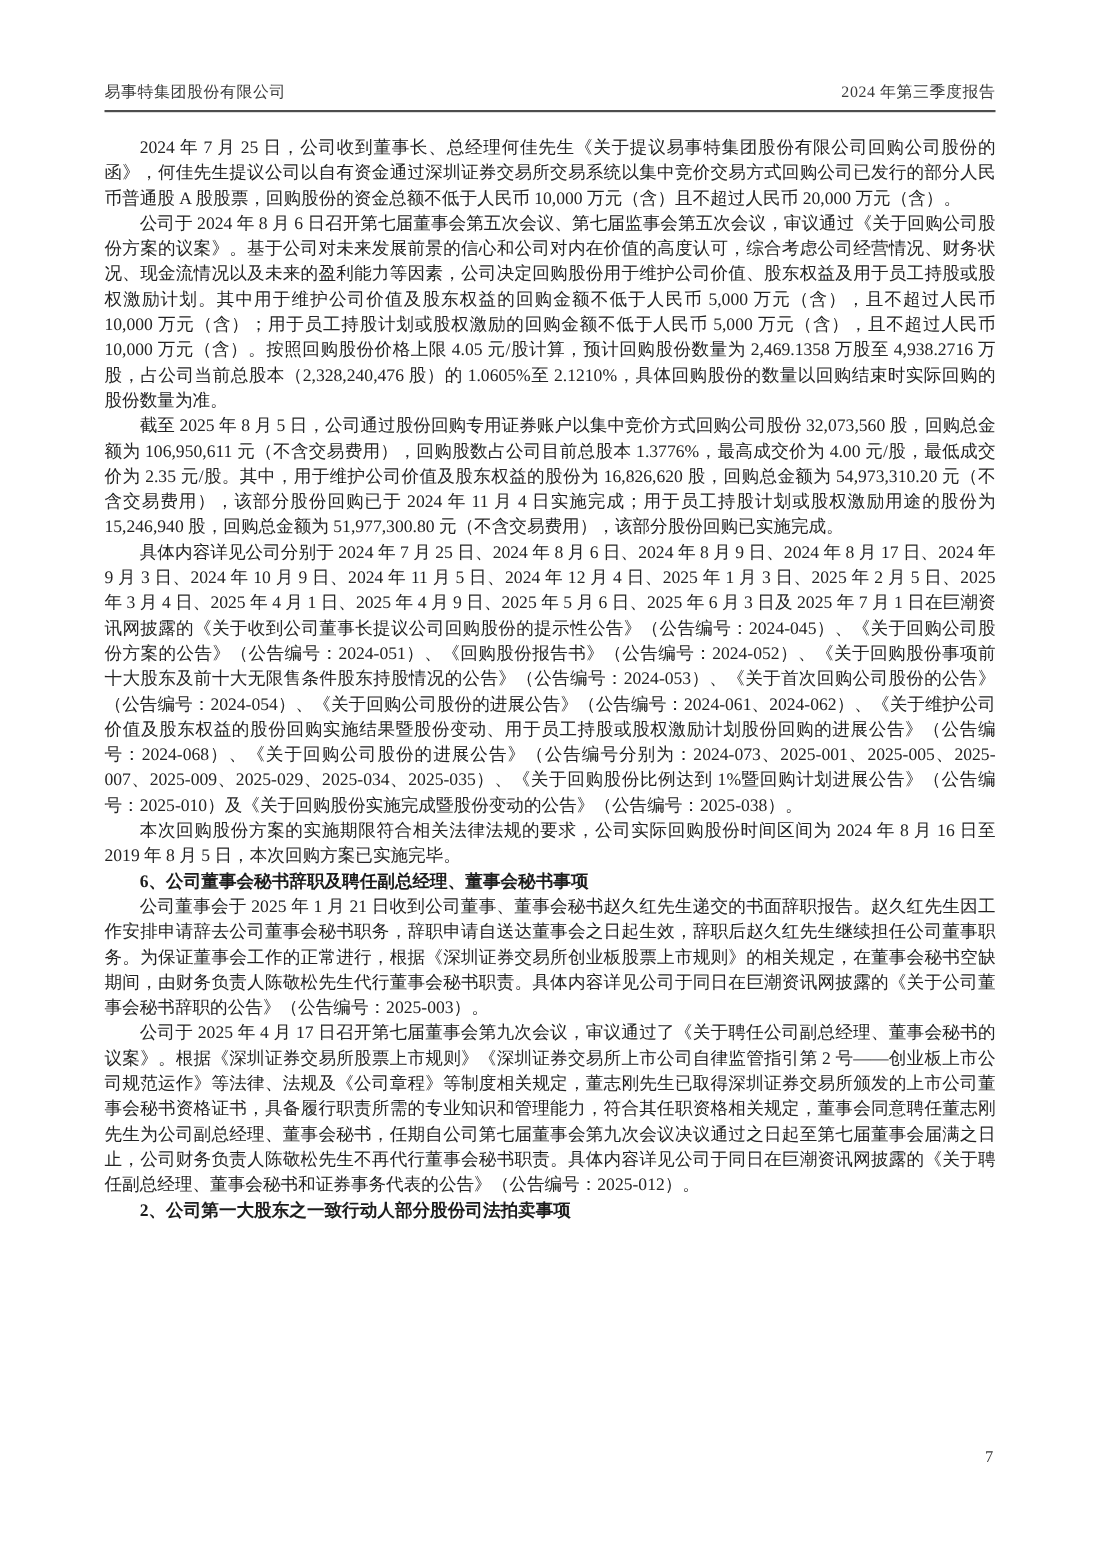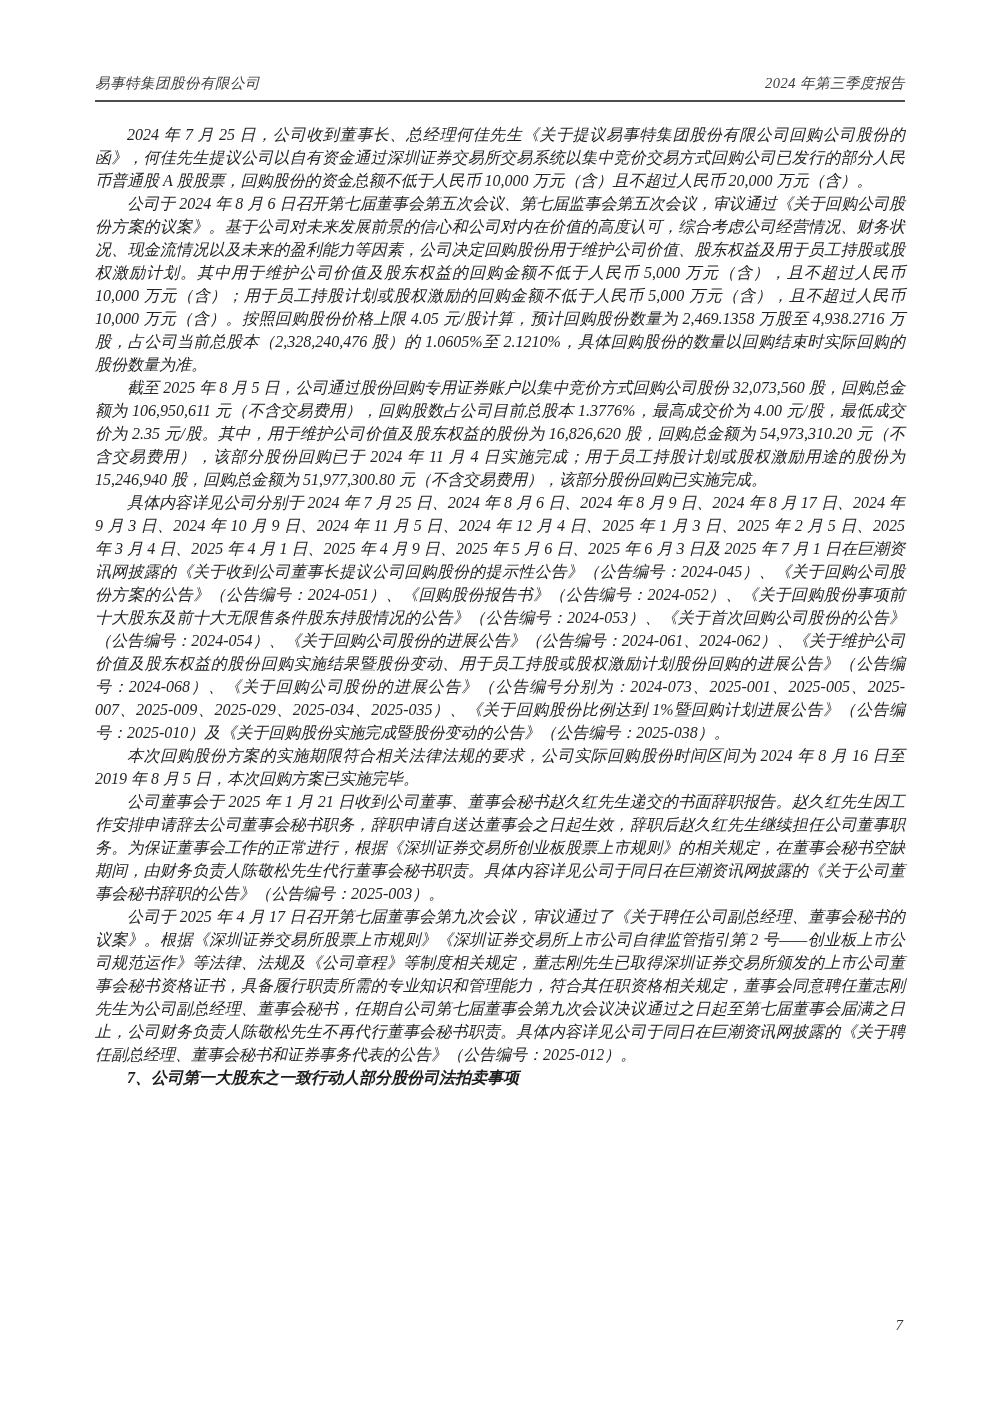--- a/index.html
+++ b/index.html
@@ -1,15 +1,15 @@
 <!DOCTYPE html>
 <html><head>
 <meta charset="utf-8">
 <style>
-  * { margin: 0; padding: 0; box-sizing: border-box; font-style: italic; }
+  * { margin: 0; padding: 0; box-sizing: border-box; }
   html, body { background: #ffffff; }
   .page {
     position: relative;
     width: 1000px;
     height: 1414px;
     margin: 0 auto;
     background: #ffffff;
     font-family: "Liberation Serif", "DejaVu Serif", serif;
     color: #262626;
     overflow: hidden;
@@ -66,22 +66,23 @@
   </header>
 
   <div class="header-rule"></div>
 
   <main class="doc-body" id="doc-body">
       <p class="paragraph">2024 年 7 月 25 日，公司收到董事长、总经理何佳先生《关于提议易事特集团股份有限公司回购公司股份的函》，何佳先生提议公司以自有资金通过深圳证券交易所交易系统以集中竞价交易方式回购公司已发行的部分人民币普通股 A 股股票，回购股份的资金总额不低于人民币 10,000 万元（含）且不超过人民币 20,000 万元（含）。</p>
       <p class="paragraph">公司于 2024 年 8 月 6 日召开第七届董事会第五次会议、第七届监事会第五次会议，审议通过《关于回购公司股份方案的议案》。基于公司对未来发展前景的信心和公司对内在价值的高度认可，综合考虑公司经营情况、财务状况、现金流情况以及未来的盈利能力等因素，公司决定回购股份用于维护公司价值、股东权益及用于员工持股或股权激励计划。其中用于维护公司价值及股东权益的回购金额不低于人民币 5,000 万元（含），且不超过人民币 10,000 万元（含）；用于员工持股计划或股权激励的回购金额不低于人民币 5,000 万元（含），且不超过人民币 10,000 万元（含）。按照回购股份价格上限 4.05 元/股计算，预计回购股份数量为 2,469.1358 万股至 4,938.2716 万股，占公司当前总股本（2,328,240,476 股）的 1.0605%至 2.1210%，具体回购股份的数量以回购结束时实际回购的股份数量为准。</p>
       <p class="paragraph">截至 2025 年 8 月 5 日，公司通过股份回购专用证券账户以集中竞价方式回购公司股份 32,073,560 股，回购总金额为 106,950,611 元（不含交易费用），回购股数占公司目前总股本 1.3776%，最高成交价为 4.00 元/股，最低成交价为 2.35 元/股。其中，用于维护公司价值及股东权益的股份为 16,826,620 股，回购总金额为 54,973,310.20 元（不含交易费用），该部分股份回购已于 2024 年 11 月 4 日实施完成；用于员工持股计划或股权激励用途的股份为 15,246,940 股，回购总金额为 51,977,300.80 元（不含交易费用），该部分股份回购已实施完成。</p>
       <p class="paragraph">具体内容详见公司分别于 2024 年 7 月 25 日、2024 年 8 月 6 日、2024 年 8 月 9 日、2024 年 8 月 17 日、2024 年 9 月 3 日、2024 年 10 月 9 日、2024 年 11 月 5 日、2024 年 12 月 4 日、2025 年 1 月 3 日、2025 年 2 月 5 日、2025 年 3 月 4 日、2025 年 4 月 1 日、2025 年 4 月 9 日、2025 年 5 月 6 日、2025 年 6 月 3 日及 2025 年 7 月 1 日在巨潮资讯网披露的《关于收到公司董事长提议公司回购股份的提示性公告》（公告编号：2024-045）、《关于回购公司股份方案的公告》（公告编号：2024-051）、《回购股份报告书》（公告编号：2024-052）、《关于回购股份事项前十大股东及前十大无限售条件股东持股情况的公告》（公告编号：2024-053）、《关于首次回购公司股份的公告》（公告编号：2024-054）、《关于回购公司股份的进展公告》（公告编号：2024-061、2024-062）、《关于维护公司价值及股东权益的股份回购实施结果暨股份变动、用于员工持股或股权激励计划股份回购的进展公告》（公告编号：2024-068）、《关于回购公司股份的进展公告》（公告编号分别为：2024-073、2025-001、2025-005、2025-007、2025-009、2025-029、2025-034、2025-035）、《关于回购股份比例达到 1%暨回购计划进展公告》（公告编号：2025-010）及《关于回购股份实施完成暨股份变动的公告》（公告编号：2025-038）。</p>
       <p class="paragraph">本次回购股份方案的实施期限符合相关法律法规的要求，公司实际回购股份时间区间为 2024 年 8 月 16 日至 2019 年 8 月 5 日，本次回购方案已实施完毕。</p>
+      <h3 class="heading">6、公司董事会秘书辞职及聘任副总经理、董事会秘书事项</h3>
       <p class="paragraph">公司董事会于 2025 年 1 月 21 日收到公司董事、董事会秘书赵久红先生递交的书面辞职报告。赵久红先生因工作安排申请辞去公司董事会秘书职务，辞职申请自送达董事会之日起生效，辞职后赵久红先生继续担任公司董事职务。为保证董事会工作的正常进行，根据《深圳证券交易所创业板股票上市规则》的相关规定，在董事会秘书空缺期间，由财务负责人陈敬松先生代行董事会秘书职责。具体内容详见公司于同日在巨潮资讯网披露的《关于公司董事会秘书辞职的公告》（公告编号：2025-003）。</p>
       <p class="paragraph">公司于 2025 年 4 月 17 日召开第七届董事会第九次会议，审议通过了《关于聘任公司副总经理、董事会秘书的议案》。根据《深圳证券交易所股票上市规则》《深圳证券交易所上市公司自律监管指引第 2 号——创业板上市公司规范运作》等法律、法规及《公司章程》等制度相关规定，董志刚先生已取得深圳证券交易所颁发的上市公司董事会秘书资格证书，具备履行职责所需的专业知识和管理能力，符合其任职资格相关规定，董事会同意聘任董志刚先生为公司副总经理、董事会秘书，任期自公司第七届董事会第九次会议决议通过之日起至第七届董事会届满之日止，公司财务负责人陈敬松先生不再代行董事会秘书职责。具体内容详见公司于同日在巨潮资讯网披露的《关于聘任副总经理、董事会秘书和证券事务代表的公告》（公告编号：2025-012）。</p>
-      <h3 class="heading">7、公司第一大股东之一致行动人部分股份司法拍卖事项</h3>
+      <h3 class="heading">2、公司第一大股东之一致行动人部分股份司法拍卖事项</h3>
     </main>
 
   <footer class="page-footer">
     <span>7</span>
   </footer>
 
 </div>
 
 </body></html>

